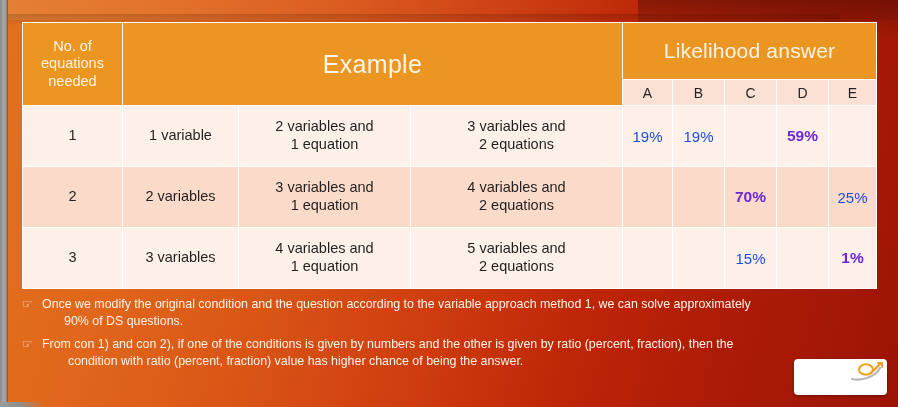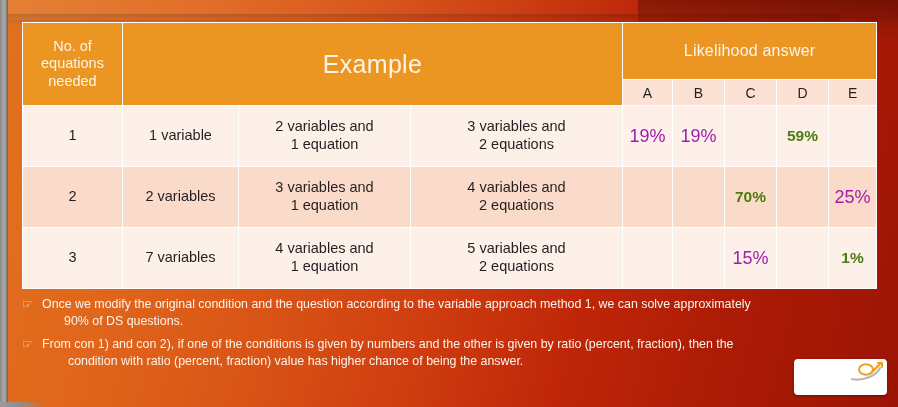--- a/index.html
+++ b/index.html
@@ -94,21 +94,21 @@
     font-size: 14.5px;
     line-height: 1.18;
     padding: 6px 4px;
   }
   .hdr-example {
     font-size: 25px;
     letter-spacing: 0.3px;
     margin-top: 20px;
   }
   .hdr-likelihood {
-    font-size: 16px;
+    font-size: 21px;
     letter-spacing: 0.2px;
   }
   .hdr-letter {
     background: #fbe1d4;
     color: #231f20;
     text-align: center;
     vertical-align: middle;
     font-size: 14px;
     height: 25px;
   }
@@ -121,25 +121,25 @@
     vertical-align: middle;
     color: #231f20;
     font-size: 14.5px;
     line-height: 1.22;
     height: 60px;
   }
   td.cell.num { font-size: 14.5px; }
   td.pct {
     text-align: center;
     vertical-align: middle;
-    font-size: 18px;
-    color: #a21caf;
+    font-size: 15px;
+    color: #1d4ed8;
   }
   td.pct.hl {
-    color: #4d7c0f;
+    color: #6d28d9;
     font-weight: bold;
     font-size: 15.5px;
   }
 
   
   .notes {
     position: absolute;
     left: 22px;
     top: 296px;
     width: 856px;
@@ -282,21 +282,21 @@
           <td class="pct"></td>
           <td class="pct"></td>
           <td class="pct hl">70%</td>
           <td class="pct"></td>
           <td class="pct">25%</td>
         </tr>
 
         <tr class="row-a">
           <td class="cell num">3</td>
           <td class="cell">
-            <span>7 variables</span>
+            <span>3 variables</span>
           </td>
           <td class="cell">
             <span>4 variables and</span><br>
             <span>1 equation</span>
           </td>
           <td class="cell">
             <span>5 variables and</span><br>
             <span>2 equations</span>
           </td>
           <td class="pct"></td>

